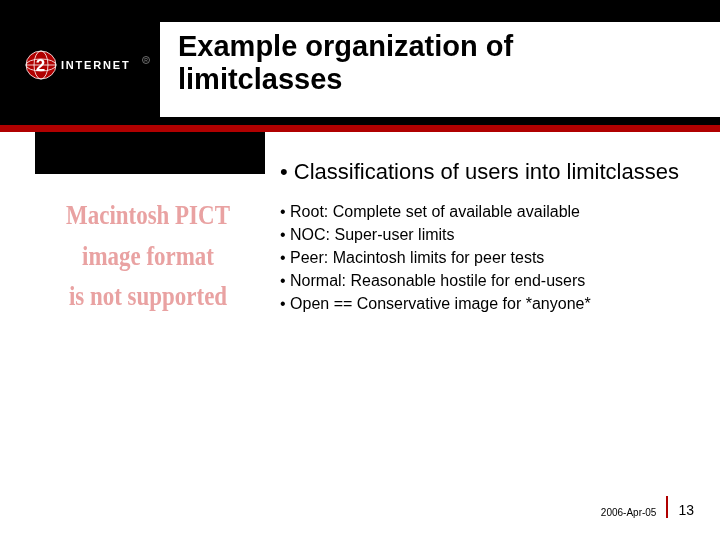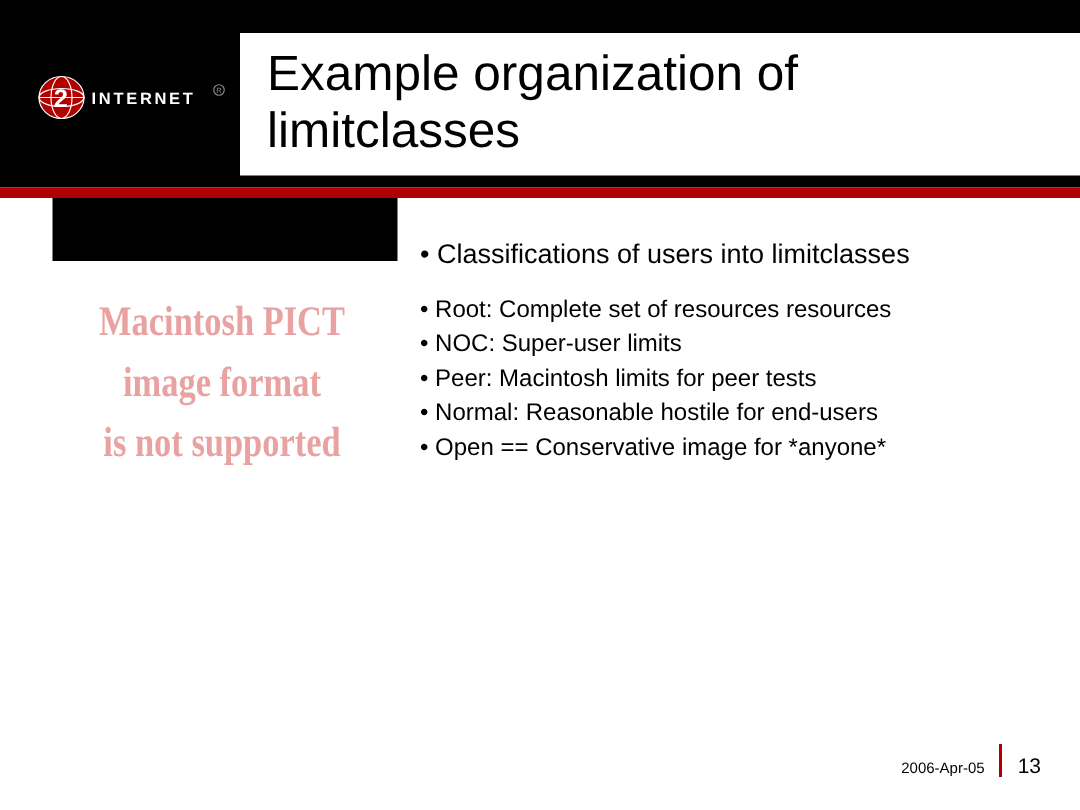--- a/index.html
+++ b/index.html
@@ -1,27 +1,27 @@
 <!DOCTYPE html>
 <html><head>
 <meta charset="utf-8">
 <style>
   html,body{margin:0;padding:0;width:720px;height:540px;background:#fff;font-family:Arial,Helvetica,sans-serif;overflow:hidden}
   .slide{position:relative;width:720px;height:540px}
   .header{position:absolute;left:0;top:0;width:720px;height:125px;background:#000}
-  .title{position:absolute;left:178px;top:30px;width:520px;color:#000;font-size:33px;line-height:1.15;font-weight:400}
+  .title{position:absolute;left:178px;top:30px;width:520px;color:#000;font-size:29px;line-height:1.15;font-weight:700}
   .title-bg{position:absolute;left:160px;top:22px;width:560px;height:95px;background:#fff}
   .title-bg-top{position:absolute;left:160px;top:0;width:560px;height:22px;background:#000}
   .redbar{position:absolute;left:0;top:125px;width:720px;height:7px;background:#b00000}
   .blackbar{position:absolute;left:35px;top:132px;width:230px;height:42px;background:#000}
   .logo{position:absolute;left:25px;top:50px;width:128px;height:30px}
   .logo svg{display:block}
   .pict{position:absolute;left:38px;top:195px;width:220px;color:#e9a2a2;font-family:Georgia,'Times New Roman',serif;font-weight:700;font-size:28px;line-height:1.45;text-align:center;transform:scaleX(0.82);transform-origin:center}
   .content{position:absolute;left:280px;top:158px;width:420px}
-  .h1{font-size:18px;line-height:1.25;margin:0 0 14px 0}
+  .h1{font-size:22px;line-height:1.25;margin:0 0 14px 0}
   .b2{font-size:16px;line-height:1.45;margin:0}
   .footer{position:absolute;right:26px;bottom:22px;font-size:10px;color:#000;display:flex;align-items:flex-end;gap:10px}
   .vsep{width:2px;height:22px;background:#b00000}
   .pg{font-size:14px}
 </style>
 </head>
 <body>
 
 <div class="slide">
 
@@ -52,21 +52,21 @@
   <div class="blackbar"></div>
 
   <div class="pict">
     <span>Macintosh PICT</span><br>
     <span>image format</span><br>
     <span>is not supported</span>
   </div>
 
   <div class="content">
     <p class="h1">• <span>Classifications of users into limitclasses</span></p>
-    <p class="b2">• <span>Root: Complete set of resources resources</span></p>
+    <p class="b2">• <span>Root: Complete set of available available</span></p>
     <p class="b2">• <span>NOC: Super-user limits</span></p>
     <p class="b2">• <span>Peer: Macintosh limits for peer tests</span></p>
     <p class="b2">• <span>Normal: Reasonable hostile for end-users</span></p>
     <p class="b2">• <span>Open == Conservative image for *anyone*</span></p>
   </div>
 
   <div class="footer">
     <span>2006-Apr-05</span>
     <div class="vsep"></div>
     <span class="pg">13</span>

